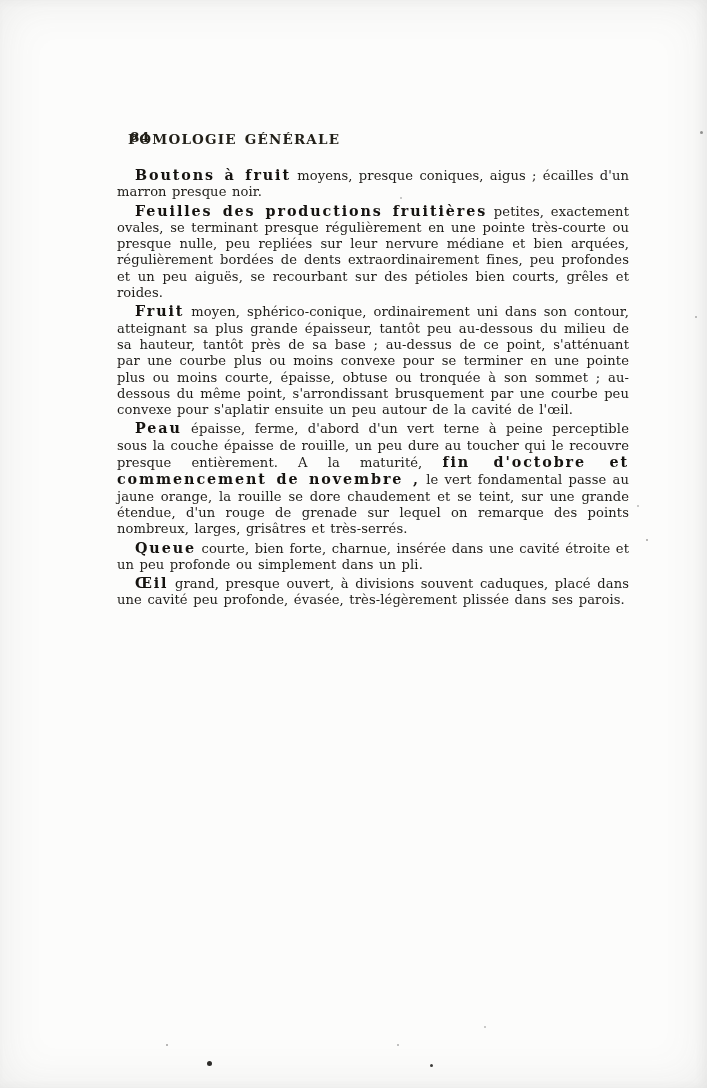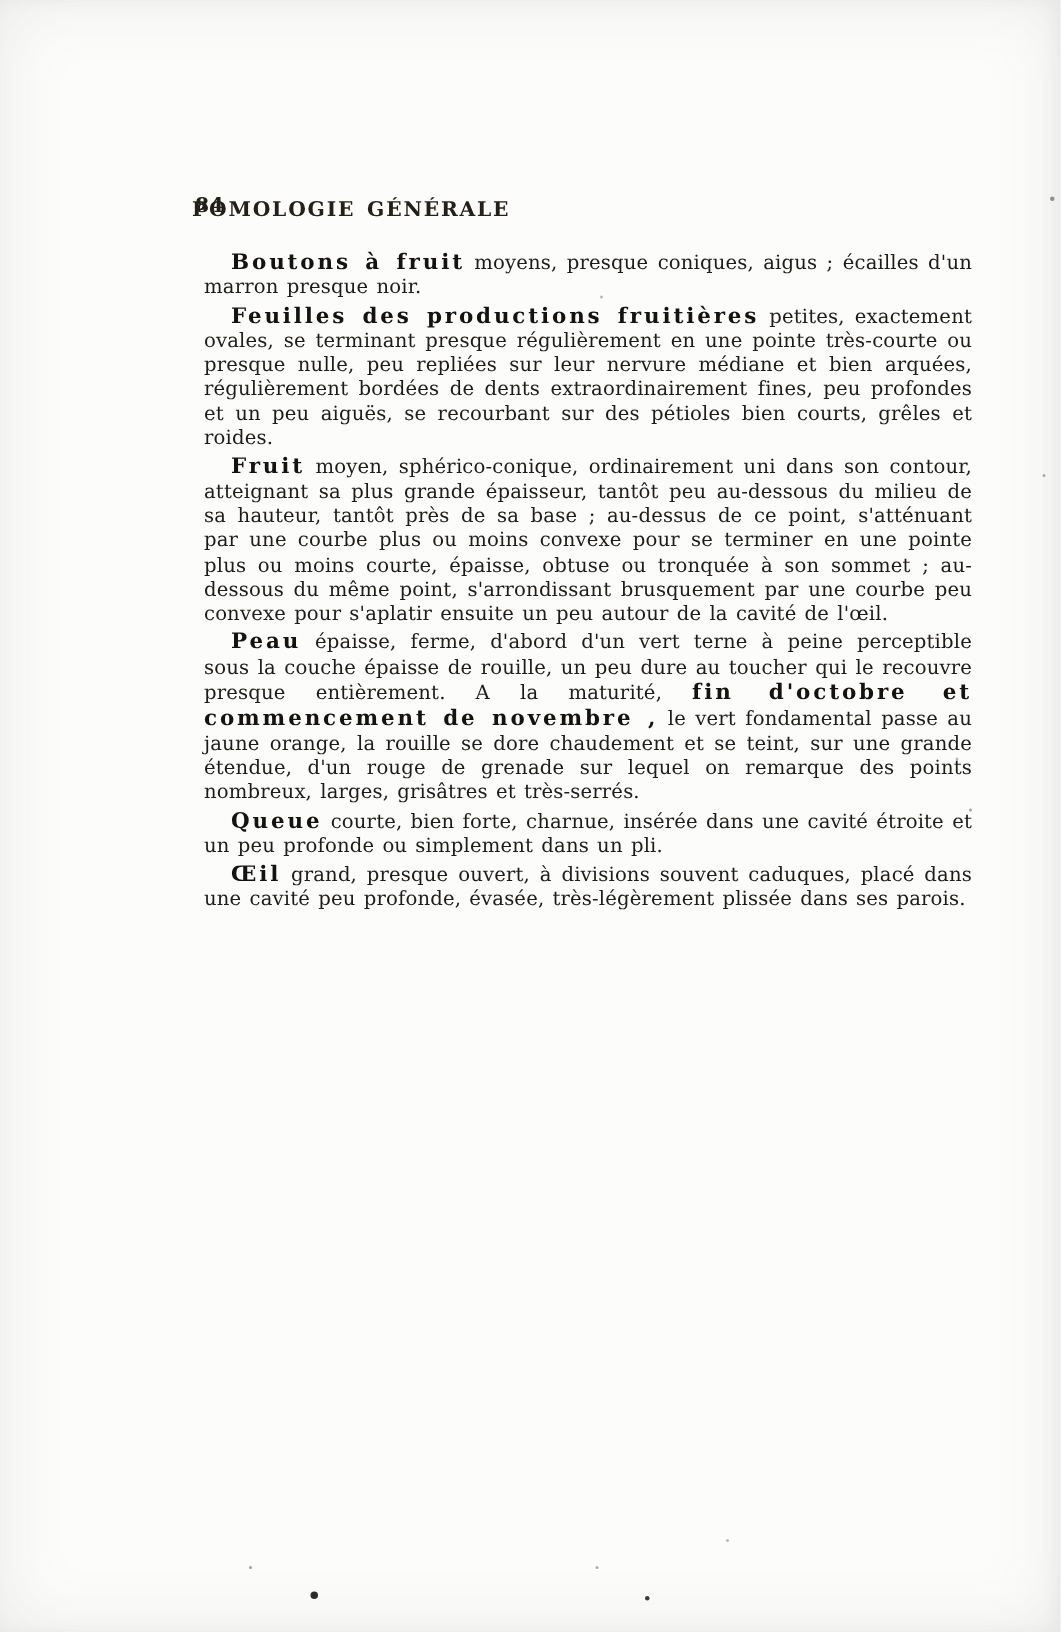--- a/index.html
+++ b/index.html
@@ -40,21 +40,21 @@
   .running-title {
     font-size: 13.5px;
     font-weight: bold;
     letter-spacing: 1.2px;
     word-spacing: 2px;
     margin-top: 20px;
   }
   .text-block {
     position: absolute;
     top: 167px;
-    left: 136px;
+    left: 117px;
     width: 512px;
   }
   .para {
     margin: 0 0 2px 0;
     font-size: 13.1px;
     line-height: 16.3px;
     text-align: justify;
     text-indent: 18px;
     word-spacing: 1.2px;
     color: #1e1c18;

